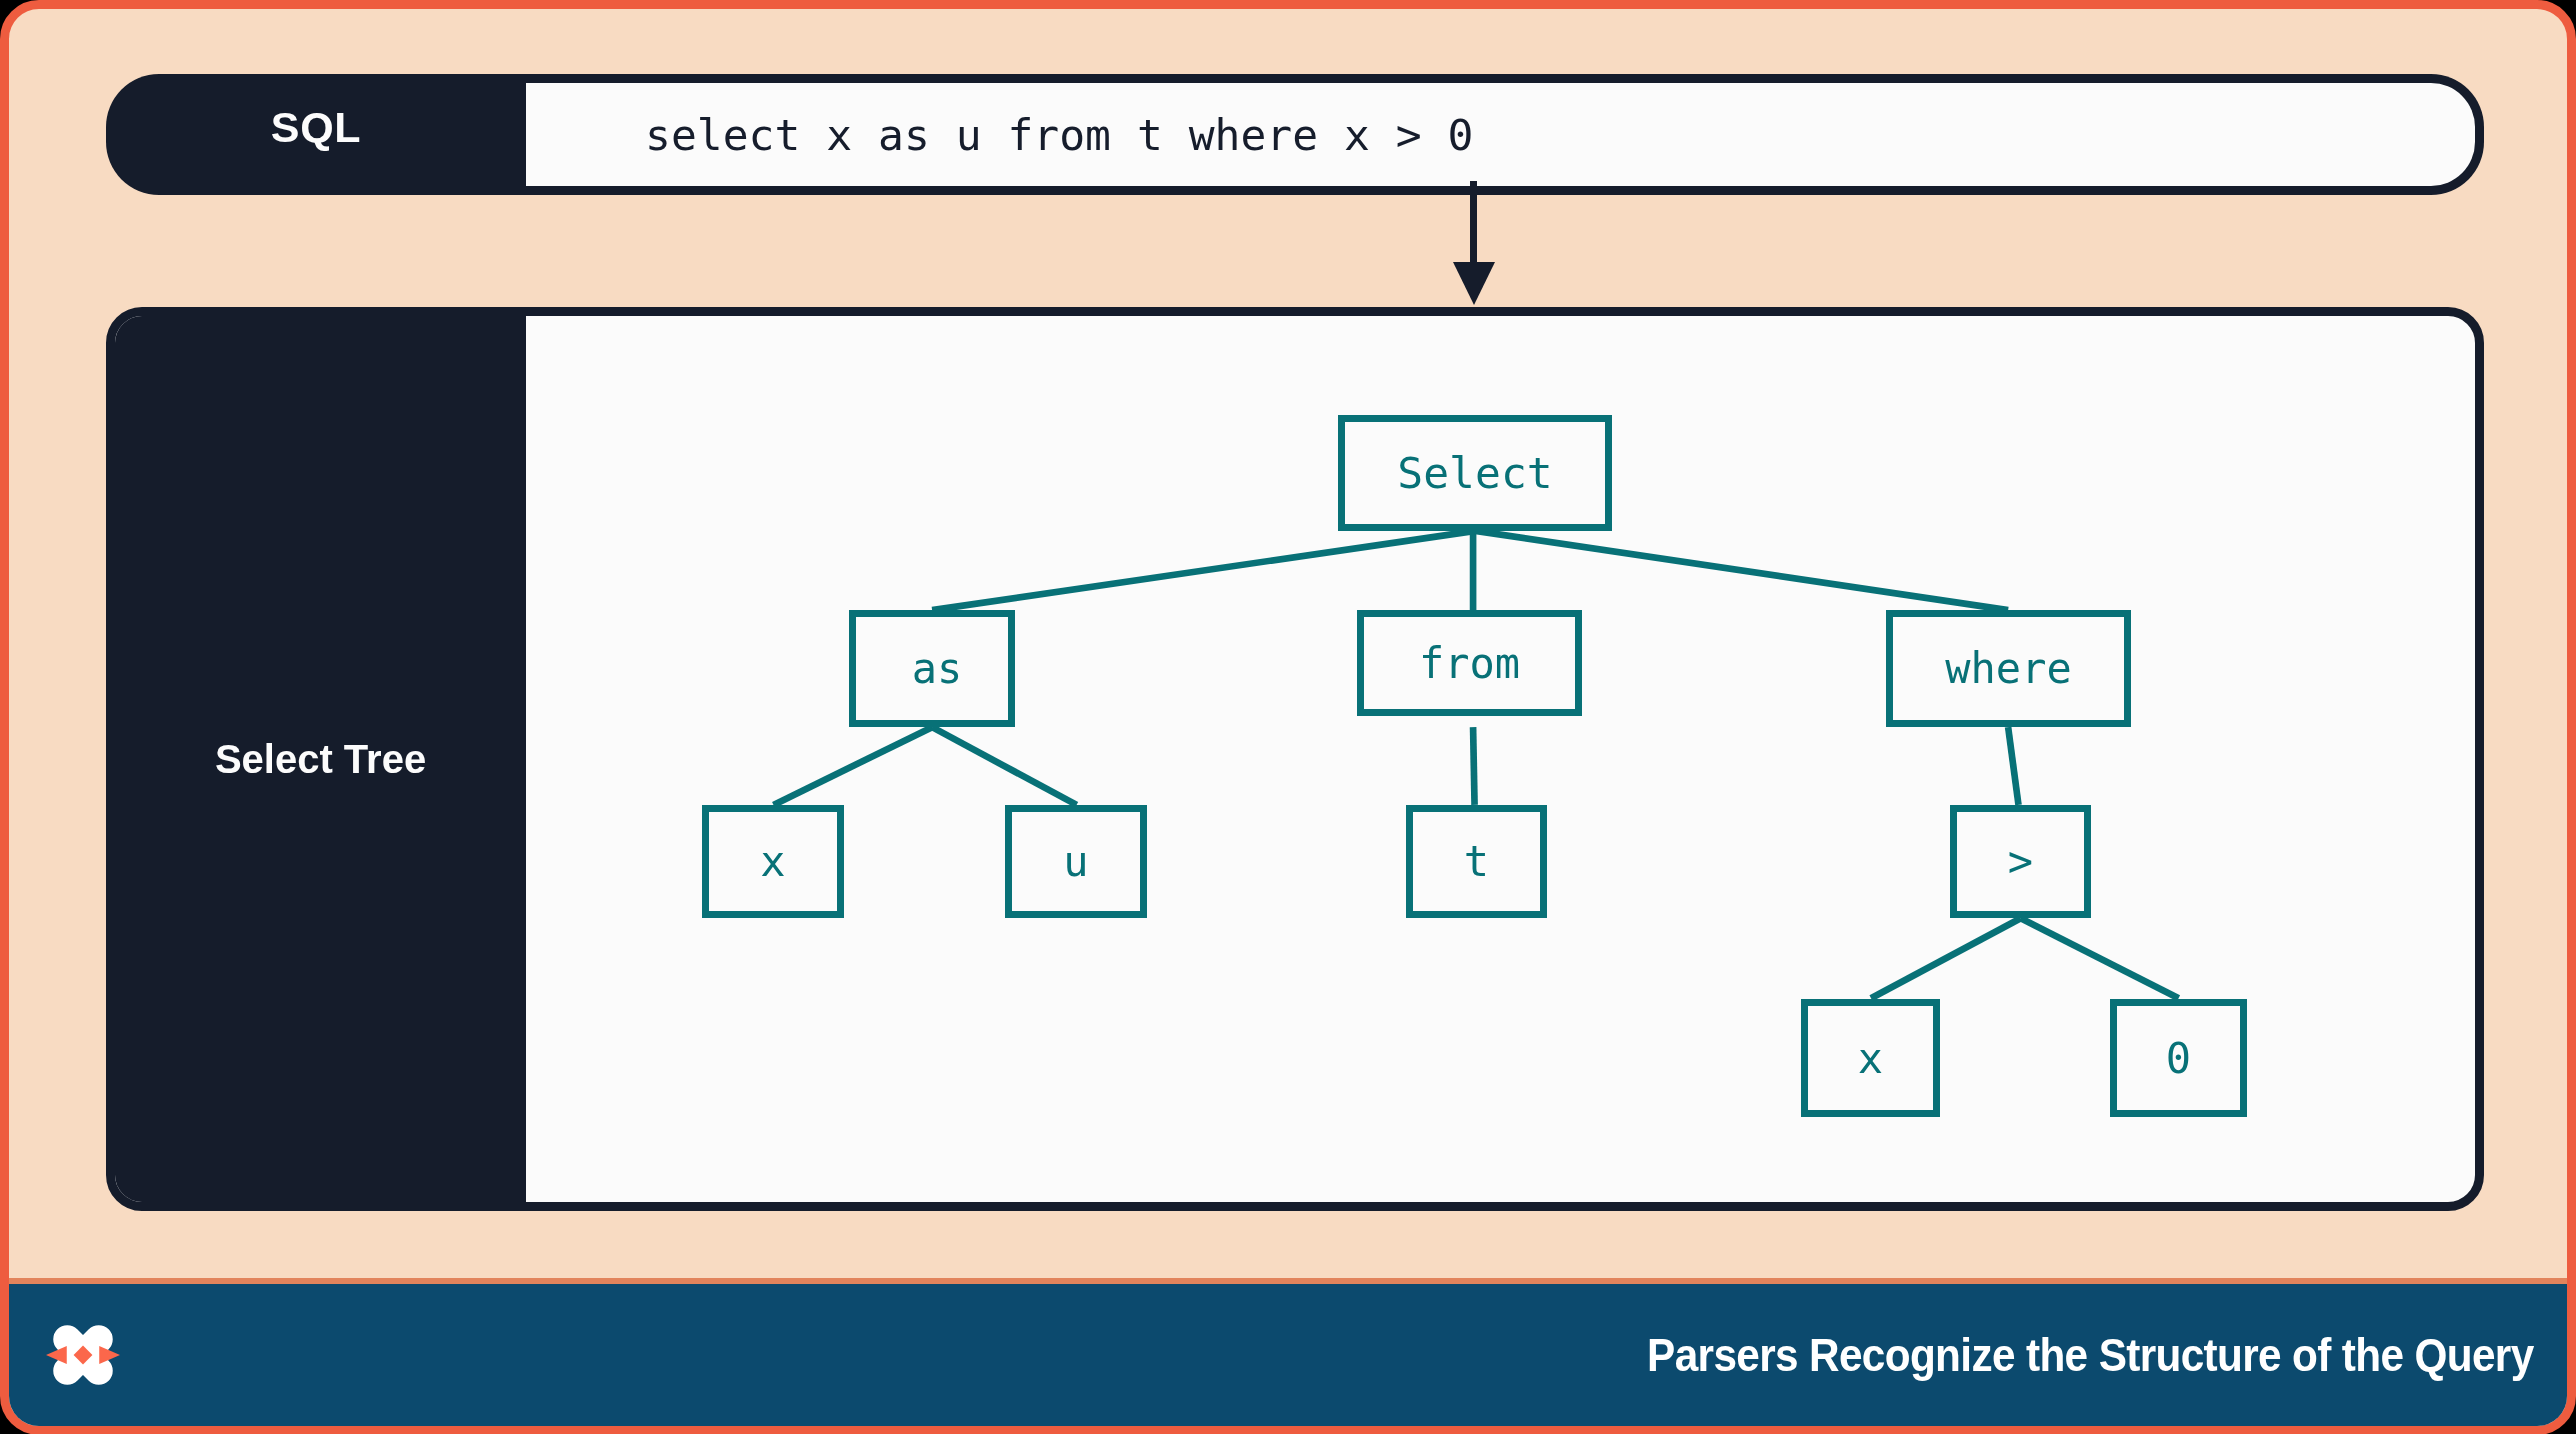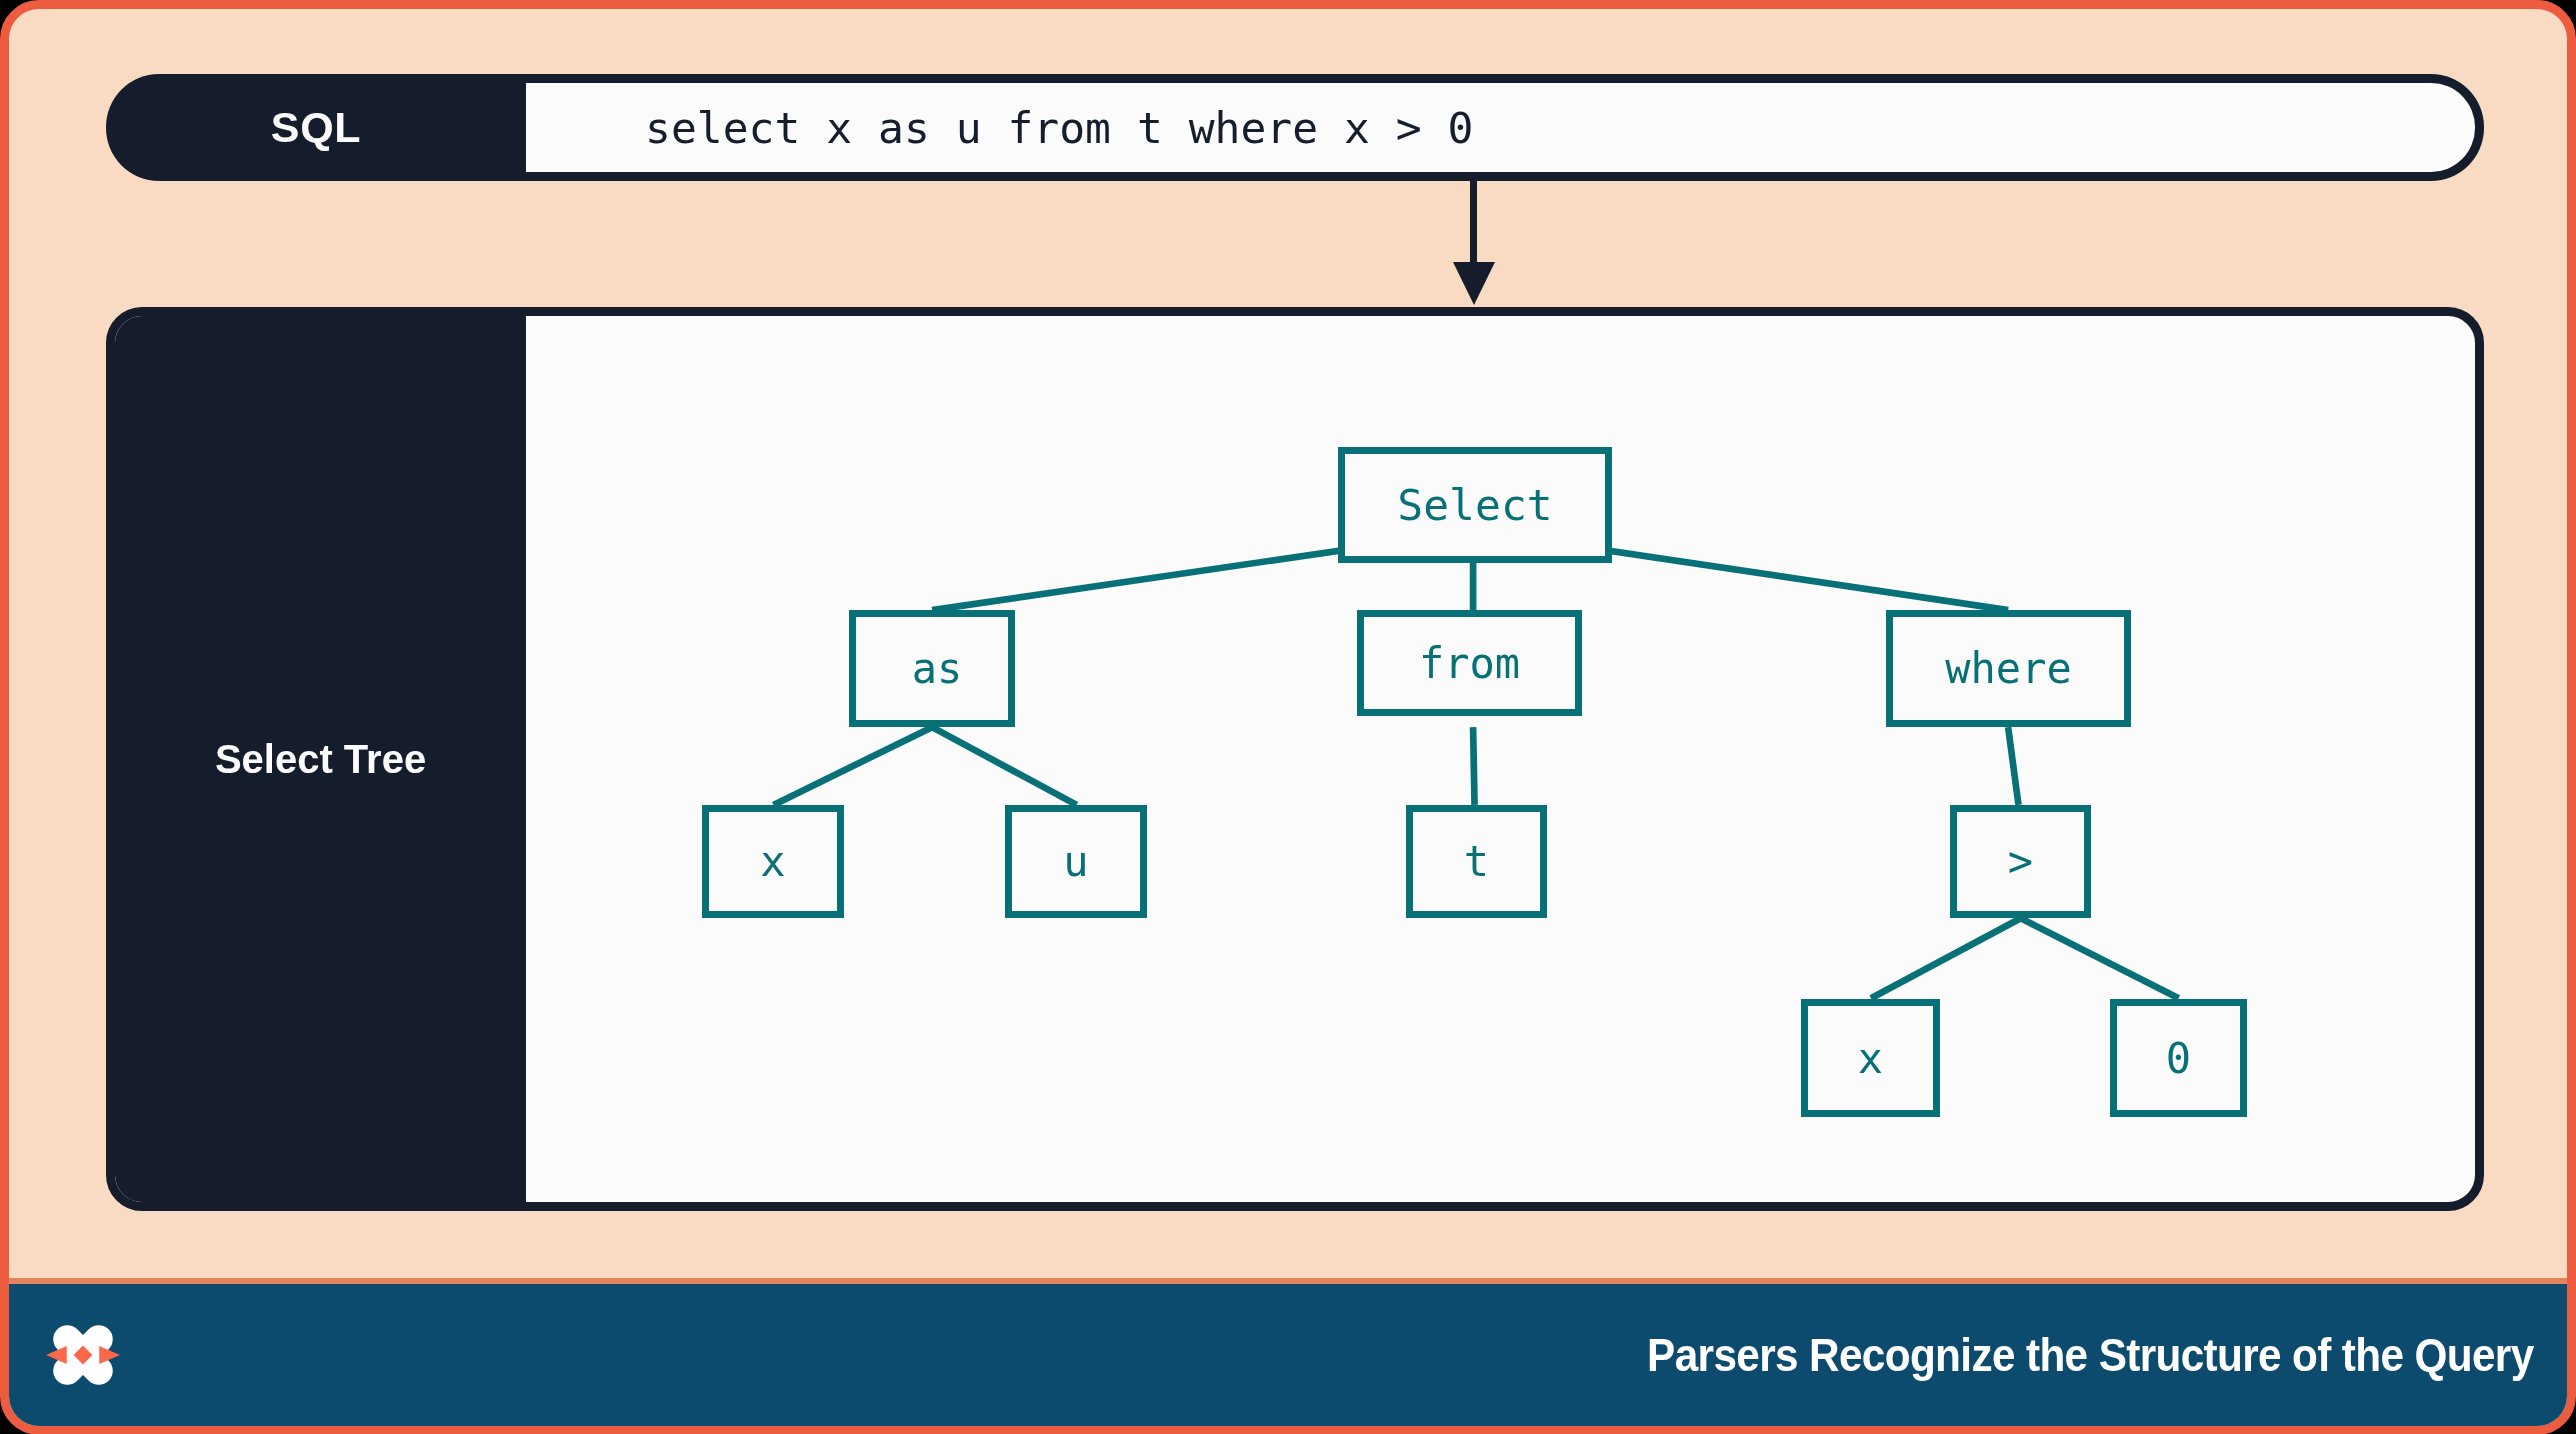--- a/index.html
+++ b/index.html
@@ -1,35 +1,35 @@
 <!DOCTYPE html>
 <html style="font-size:12px"><head>
 <meta charset="utf-8">
 <style>
   html,body{margin:0;padding:0;background:#000;}
   body{width:2576px;height:1435px;position:relative;font-family:"Liberation Sans",sans-serif;}
   .frame{position:absolute;inset:0;background:#F8DBC2;border:9px solid #EE5C3F;border-radius:39px;overflow:hidden;}
   
-  .sql-pill{position:absolute;left:97px;top:65px;width:2378px;height:107px;background:#151C2B;border-radius:53px;}
+  .sql-pill{position:absolute;left:97px;top:65px;width:2378px;height:121px;background:#151C2B;border-radius:53px;}
   .sql-label{position:absolute;left:0;top:0;width:420px;height:107px;display:flex;align-items:center;justify-content:center;color:#FCFCFC;font-weight:bold;font-size:43px;letter-spacing:0.7px;}
   .sql-body{position:absolute;left:420px;top:9px;right:9px;bottom:9px;background:#FBFBFB;border-radius:0 44px 44px 0;display:flex;align-items:center;}
   .sql-query{padding-left:83px;font-family:"DejaVu Sans Mono",monospace;font-size:43px;color:#161D2C;white-space:pre;margin-left:36px;}
   
   .parser-label{position:absolute;left:1030px;top:230px;width:400px;text-align:right;font-family:"DejaVu Sans Mono",monospace;font-size:37px;color:#161D2C;}
   .arrow-line{position:absolute;left:1461px;top:172px;width:6.7px;height:90px;background:#151C2B;}
   .arrow-head{position:absolute;left:1444px;top:253px;width:0;height:0;border-left:21px solid transparent;border-right:21px solid transparent;border-top:43px solid #151C2B;}
   
   .tree-box{position:absolute;left:97px;top:298px;width:2378px;height:904px;background:#FBFBFB;border:9px solid #151C2B;border-radius:36px;box-sizing:border-box;overflow:hidden;}
   .tree-sidebar{position:absolute;left:0;top:0;width:411px;height:100%;background:#151C2B;display:flex;align-items:center;justify-content:center;}
   .tree-sidebar-label{color:#FCFCFC;font-weight:bold;font-size:40px;}
   .tree-area{position:absolute;left:411px;top:0;right:0;bottom:0;}
   .edges{position:absolute;inset:0;width:100%;height:100%;}
   .node{position:absolute;box-sizing:border-box;background:#FBFBFB;border:7.4px solid #087177;display:flex;align-items:center;justify-content:center;font-family:"DejaVu Sans Mono",monospace;font-size:42px;color:#087177;}
   
-  .n-select{left:812px;top:99px;width:274px;height:116px;font-size:43px;margin-top:32px;}
+  .n-select{left:812px;top:99px;width:274px;height:116px;font-size:43px;}
   .n-as{left:323px;top:294px;width:166px;height:117px;padding-left:10px;}
   .n-from{left:831px;top:294px;width:225px;height:106px;}
   .n-where{left:1360px;top:294px;width:245px;height:117px;}
   .n-x1{left:176px;top:489px;width:142px;height:113px;}
   .n-u{left:479px;top:489px;width:142px;height:113px;}
   .n-t{left:880px;top:489px;width:141px;height:113px;}
   .n-gt{left:1424px;top:489px;width:141px;height:113px;}
   .n-x2{left:1275px;top:683px;width:139px;height:118px;}
   .n-zero{left:1584px;top:683px;width:137px;height:118px;}
   

